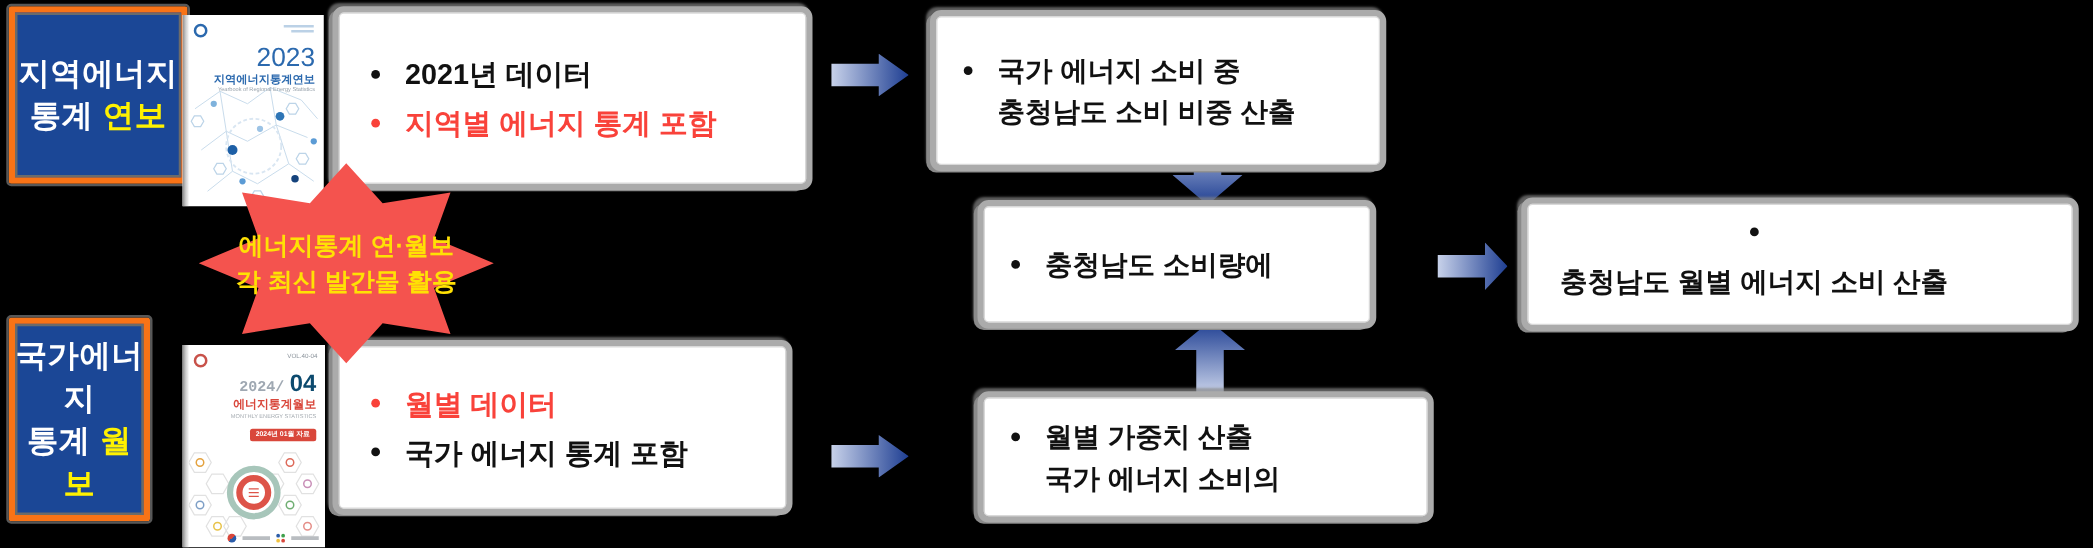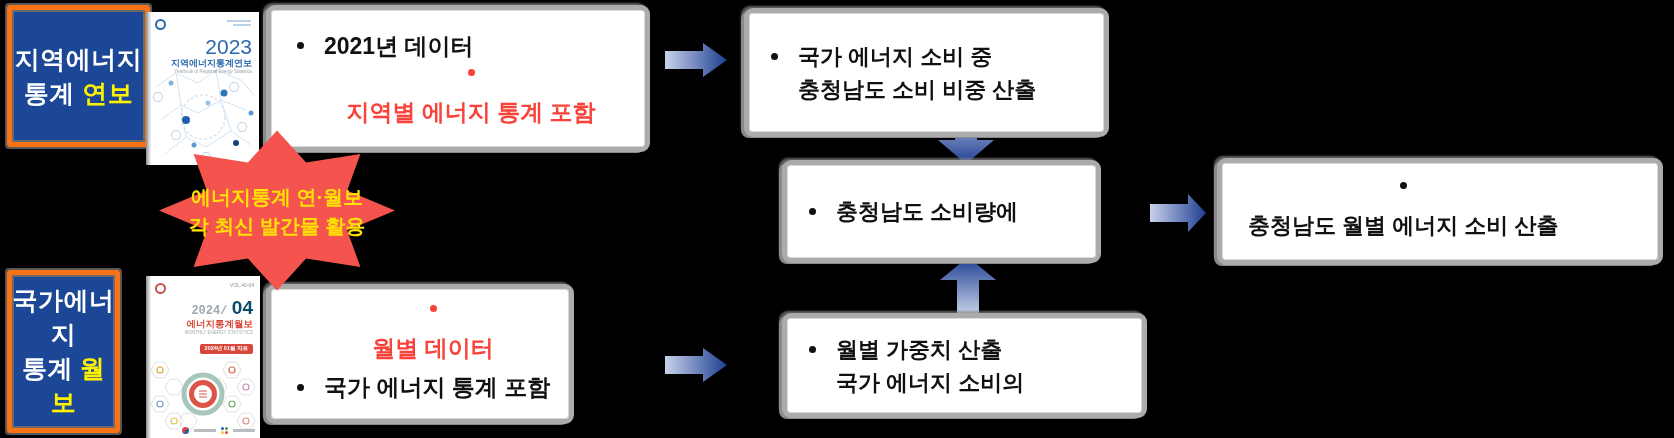--- a/index.html
+++ b/index.html
@@ -8,21 +8,21 @@
   #stage{position:relative;width:1674px;height:438px;background:var(--background,#000);}
 
   
   .src-box{position:absolute;box-sizing:border-box;background:var(--accent-blue,#1B4796);
     border:5px solid #f97316;outline:2px solid #585858;border-radius:2px;
     box-shadow:inset 0 0 0 2px #6B6B6B;
     display:flex;align-items:center;justify-content:center;text-align:center;z-index:2;}
   .src-box .src-text{color:#fff;font-weight:bold;font-size:25px;line-height:34px;letter-spacing:0.5px;}
   .src-box .hl{color:var(--highlight-yellow,#FFF200);}
   #srcYear{left:7px;top:5px;width:143px;height:142px;}
-  #srcMonth{left:7px;top:270px;width:113px;height:163px;font-family:Liberation Serif, serif;}
+  #srcMonth{left:7px;top:254px;width:113px;height:163px;}
 
   
   .cover{position:absolute;box-sizing:border-box;background:#fff;z-index:3;overflow:hidden;}
   .cover::before{content:"";position:absolute;left:0;top:0;bottom:0;width:5px;z-index:5;
     background:linear-gradient(90deg,#8A8A8A,#CFCFCF 55%,#F4F4F4);}
   #coverYear{left:146px;top:12px;width:113px;height:153px;}
   #coverMonth{left:146px;top:276px;width:114px;height:162px;}
   .cover .art{position:absolute;left:0;bottom:0;width:100%;z-index:1;}
   .cy-logo{position:absolute;left:9px;top:7px;width:11px;height:11px;border:2px solid #2B69AE;
     border-radius:50%;box-sizing:border-box;}
@@ -57,24 +57,24 @@
     justify-content:center;gap:3px;color:var(--star-text-yellow,#FFE104);
     font-weight:bold;font-size:20px;line-height:26px;text-align:center;}
 
   
   .wbox{position:absolute;box-sizing:border-box;background:#fff;border:5px solid #ABABAB;
     border-radius:9px;z-index:2;
     box-shadow:-4px 2px 0 -1px #8A8A8A,-3px -2px 2px rgba(135,135,135,.7),inset 0 0 0 1px #D9D9D9;}
   .note-box{display:flex;flex-direction:column;justify-content:center;gap:7px;padding-left:26px;}
   .note-item{display:flex;align-items:center;gap:20px;font-size:23px;font-weight:bold;
     color:var(--text-black,#111);line-height:32px;}
-  .note-item.em{color:var(--text-red,#F9423A);flex-direction:column;}
+  .note-item.em{color:var(--text-red,#F9423A);}
   .dot{width:7px;height:7px;border-radius:50%;background:currentColor;flex:0 0 auto;}
   #noteYear{left:266px;top:5px;width:384px;height:147px;}
-  #noteMonth{left:266px;top:272px;width:308px;height:140px;margin-top:12px;}
+  #noteMonth{left:266px;top:272px;width:368px;height:140px;}
 
   .flow-box{display:flex;align-items:center;padding-left:22px;}
   .flow-item{display:flex;gap:20px;font-size:22px;font-weight:bold;color:var(--text-black,#111);}
   .flow-item .dot{margin-top:13px;}
   .flow-item .lines div{line-height:33px;}
   #flowShare{left:744px;top:8px;width:365px;height:129px;}
   #flowApply{left:782px;top:160px;width:319px;height:103px;}
   #flowWeight{left:782px;top:313px;width:365px;height:105px;}
   #resultBox{left:1217px;top:158px;width:446px;height:107px;padding-left:26px;}
   #resultBox .flow-item{align-items:center;flex-direction:column;}

